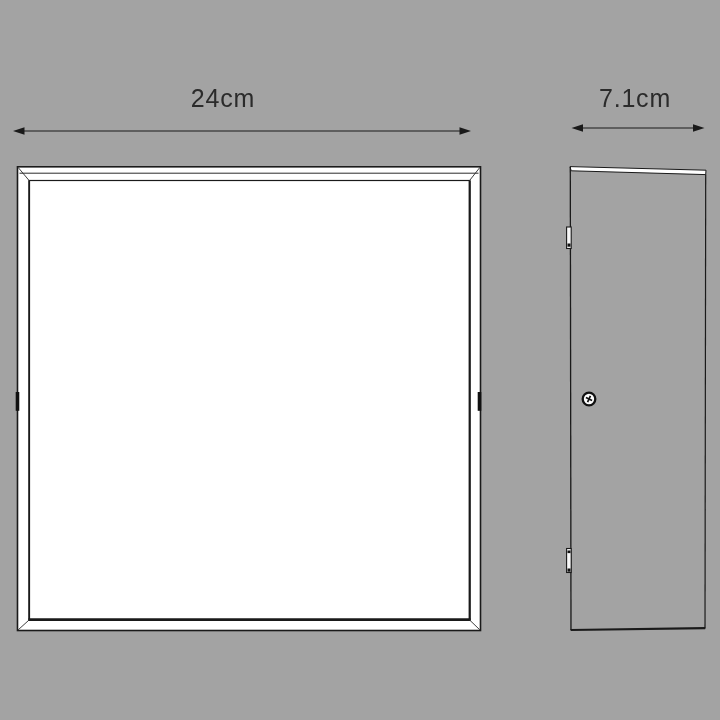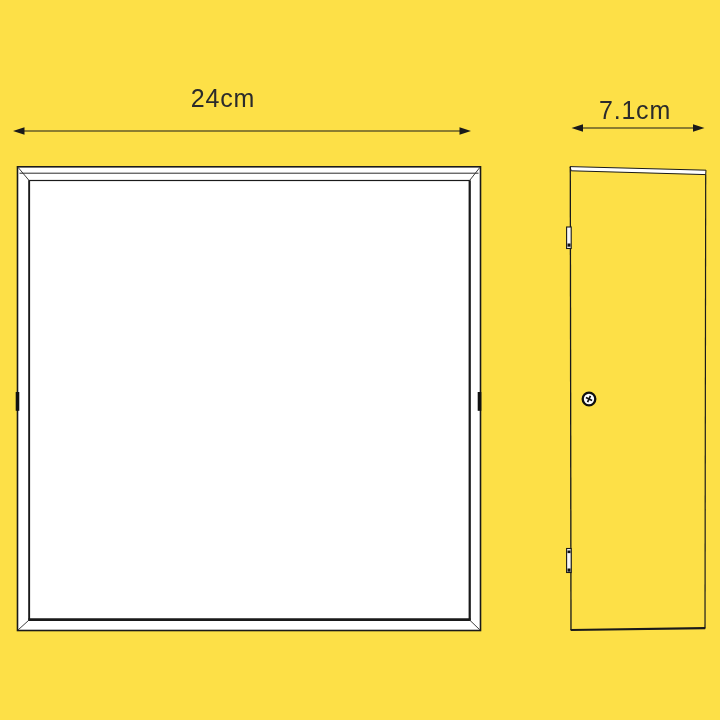--- a/index.html
+++ b/index.html
@@ -4,42 +4,42 @@
 <style>
   html, body {
     margin: 0;
     padding: 0;
     background: #ffffff;
   }
   .canvas {
     position: relative;
     width: 720px;
     height: 720px;
-    background: #fde047;
+    background: #a3a3a3;
     font-family: "Liberation Sans", sans-serif;
     overflow: hidden;
   }
   .drawing-svg {
     position: absolute;
     left: 0;
     top: 0;
   }
   .dim-label {
     position: absolute;
     top: 84px;
     transform: translateX(-50%);
     font-size: 25px;
     font-weight: 300;
     letter-spacing: 0.8px;
     color: #2b2b2b;
     white-space: nowrap;
     user-select: none;
   }
   .dim-label.front { left: 223px; }
-  .dim-label.side  { left: 635px; margin-top: 12px; }
+  .dim-label.side  { left: 635px; }
 </style>
 </head>
 <body>
 
 <div class="canvas">
 
   <span class="dim-label front">24cm</span>
   <span class="dim-label side">7.1cm</span>
 
   <svg class="drawing-svg" width="720" height="720" viewBox="0 0 720 720">

